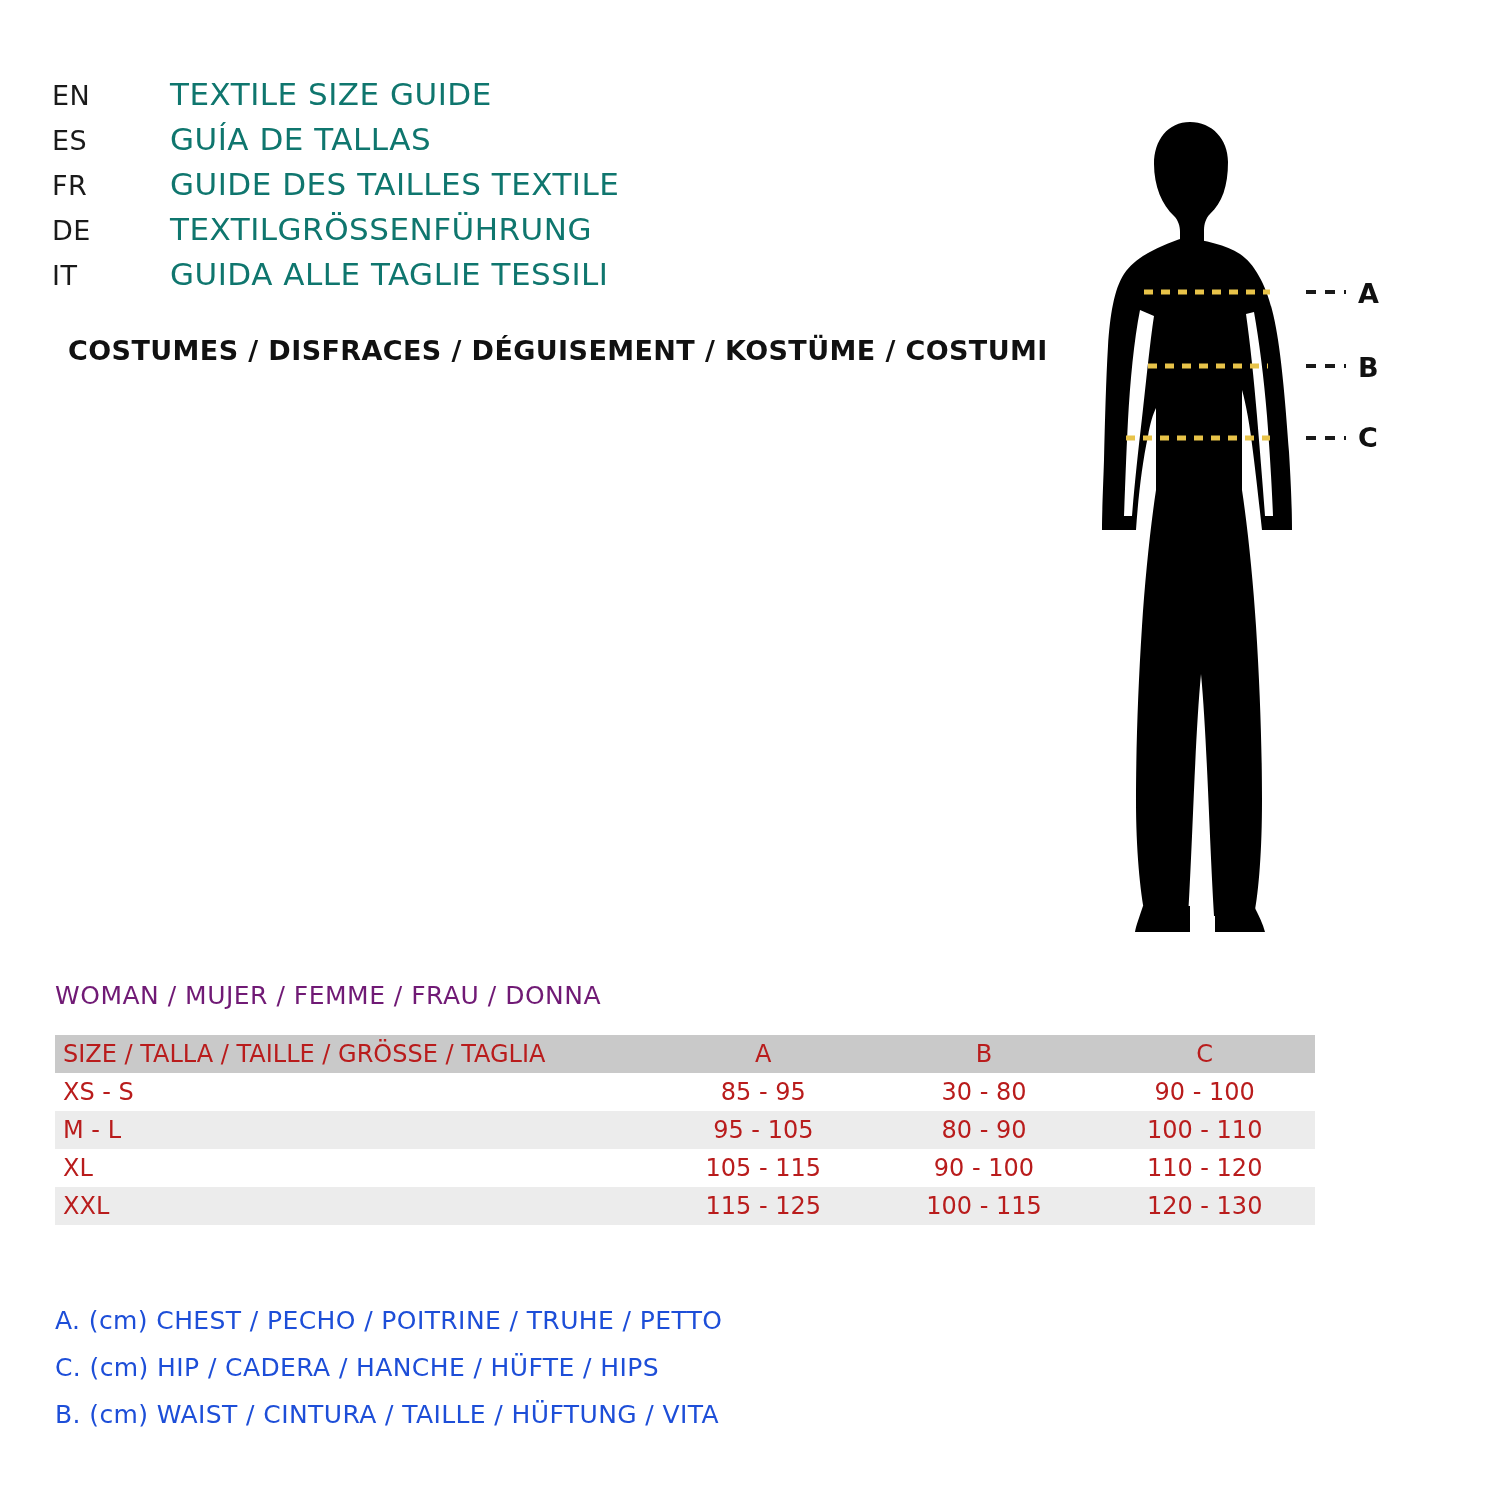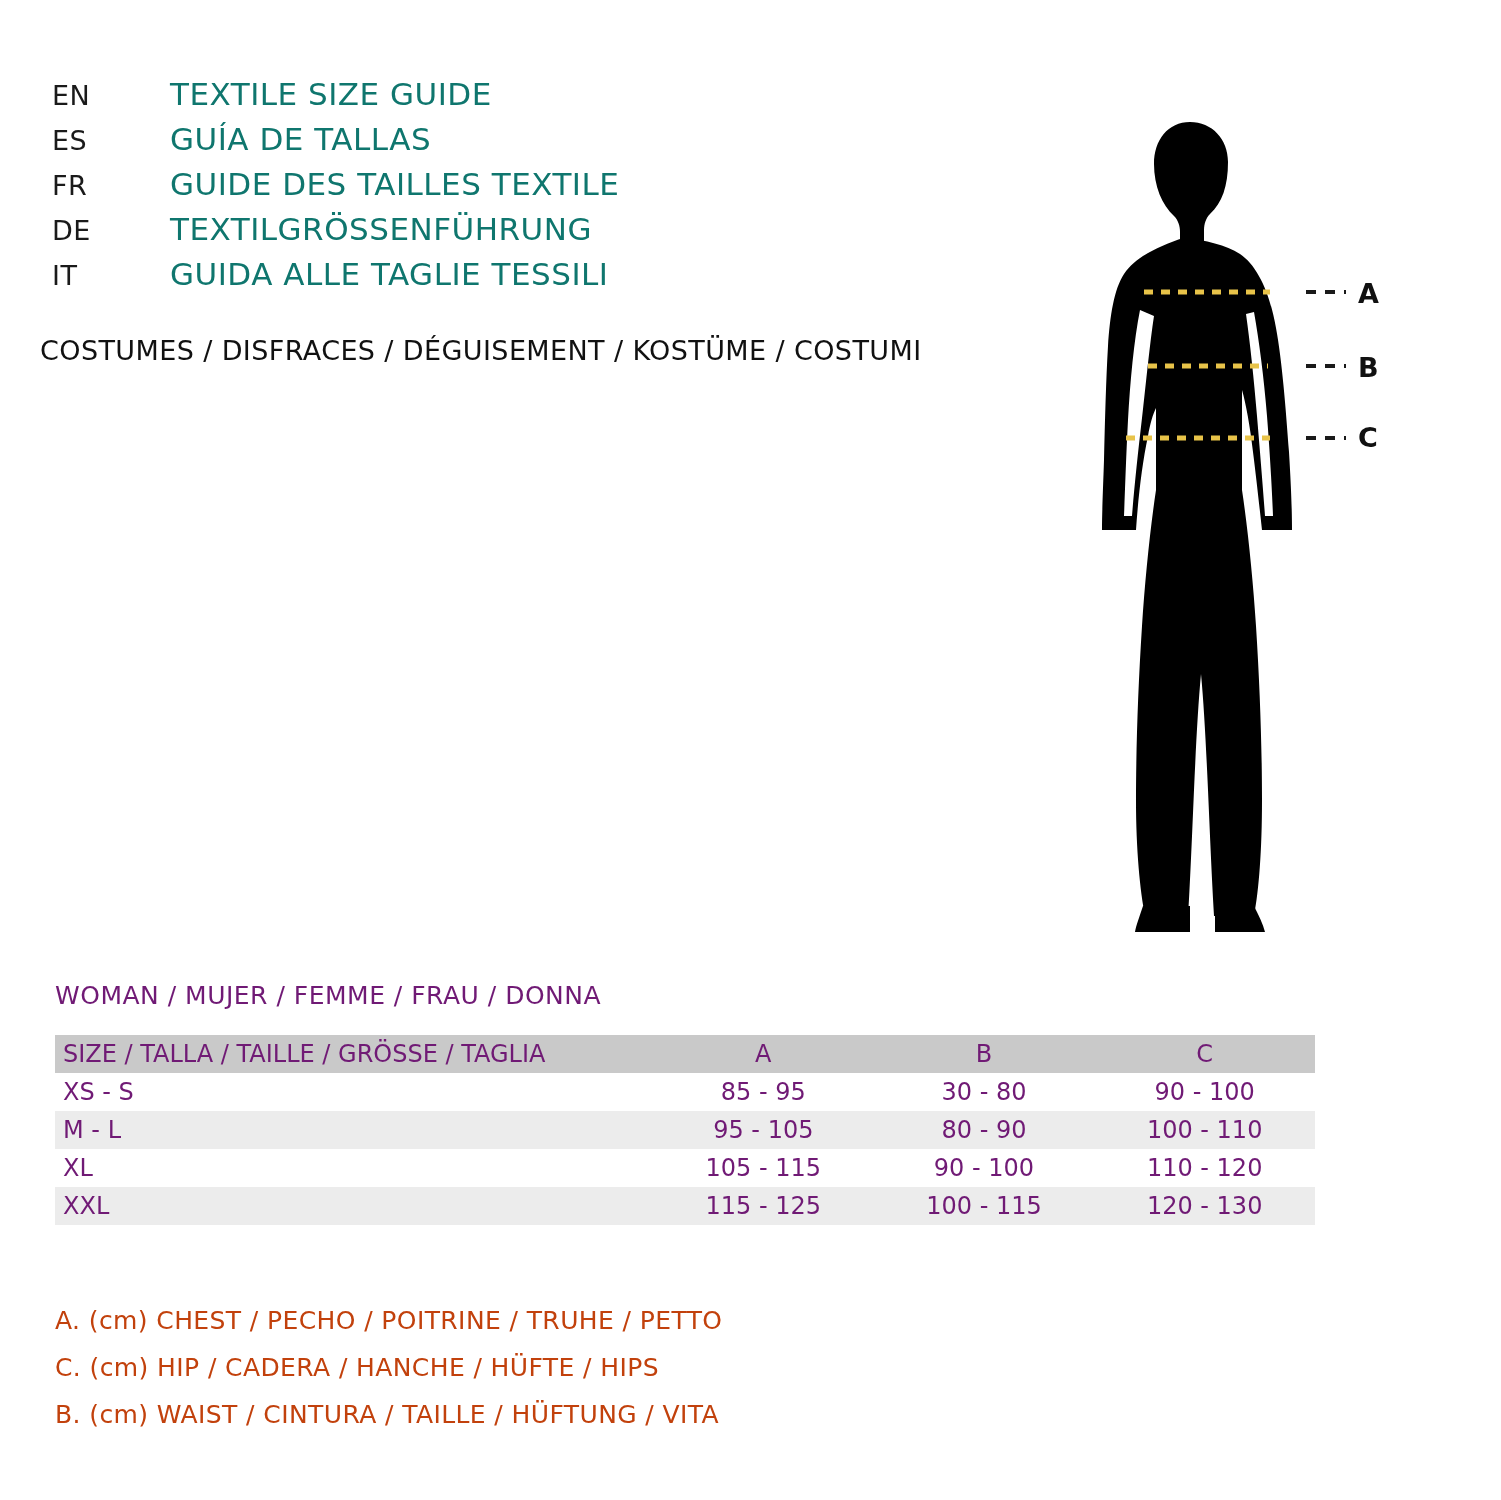--- a/index.html
+++ b/index.html
@@ -36,24 +36,24 @@
     color: #1a1a1a;
   }
   .lang-text {
     font-size: 31px;
     letter-spacing: 0.5px;
     color: #0f766e;
   }
 
   .costumes-line {
     position: absolute;
-    left: 40px;
+    left: 68px;
     top: 335px;
     font-size: 27px;
-    font-weight: normal;
+    font-weight: bold;
     letter-spacing: 0.4px;
     color: #111111;
   }
 
   
   .figure-area {
     position: absolute;
     left: 1040px;
     top: 60px;
     width: 420px;
@@ -83,21 +83,21 @@
     letter-spacing: 0.5px;
     color: #701a75;
   }
   table.size-table {
     position: absolute;
     left: 55px;
     top: 1035px;
     width: 1260px;
     border-collapse: collapse;
     font-size: 24px;
-    color: #701a75;
+    color: #b91c1c;
   }
   table.size-table th,
   table.size-table td {
     padding: 0;
     height: 38px;
     font-weight: normal;
     text-align: center;
     vertical-align: middle;
   }
   table.size-table th.head-label,
@@ -119,21 +119,21 @@
   
   .legend {
     position: absolute;
     left: 55px;
     top: 1297px;
   }
   .legend-line {
     font-size: 25px;
     letter-spacing: 0.4px;
     line-height: 47px;
-    color: #c2410c;
+    color: #1d4ed8;
   }
 </style>
 </head>
 <body>
 
 <div class="lang-block">
   <div class="lang-row">
     <span class="lang-code">EN</span>
     <span class="lang-text">TEXTILE SIZE GUIDE</span>
   </div>

